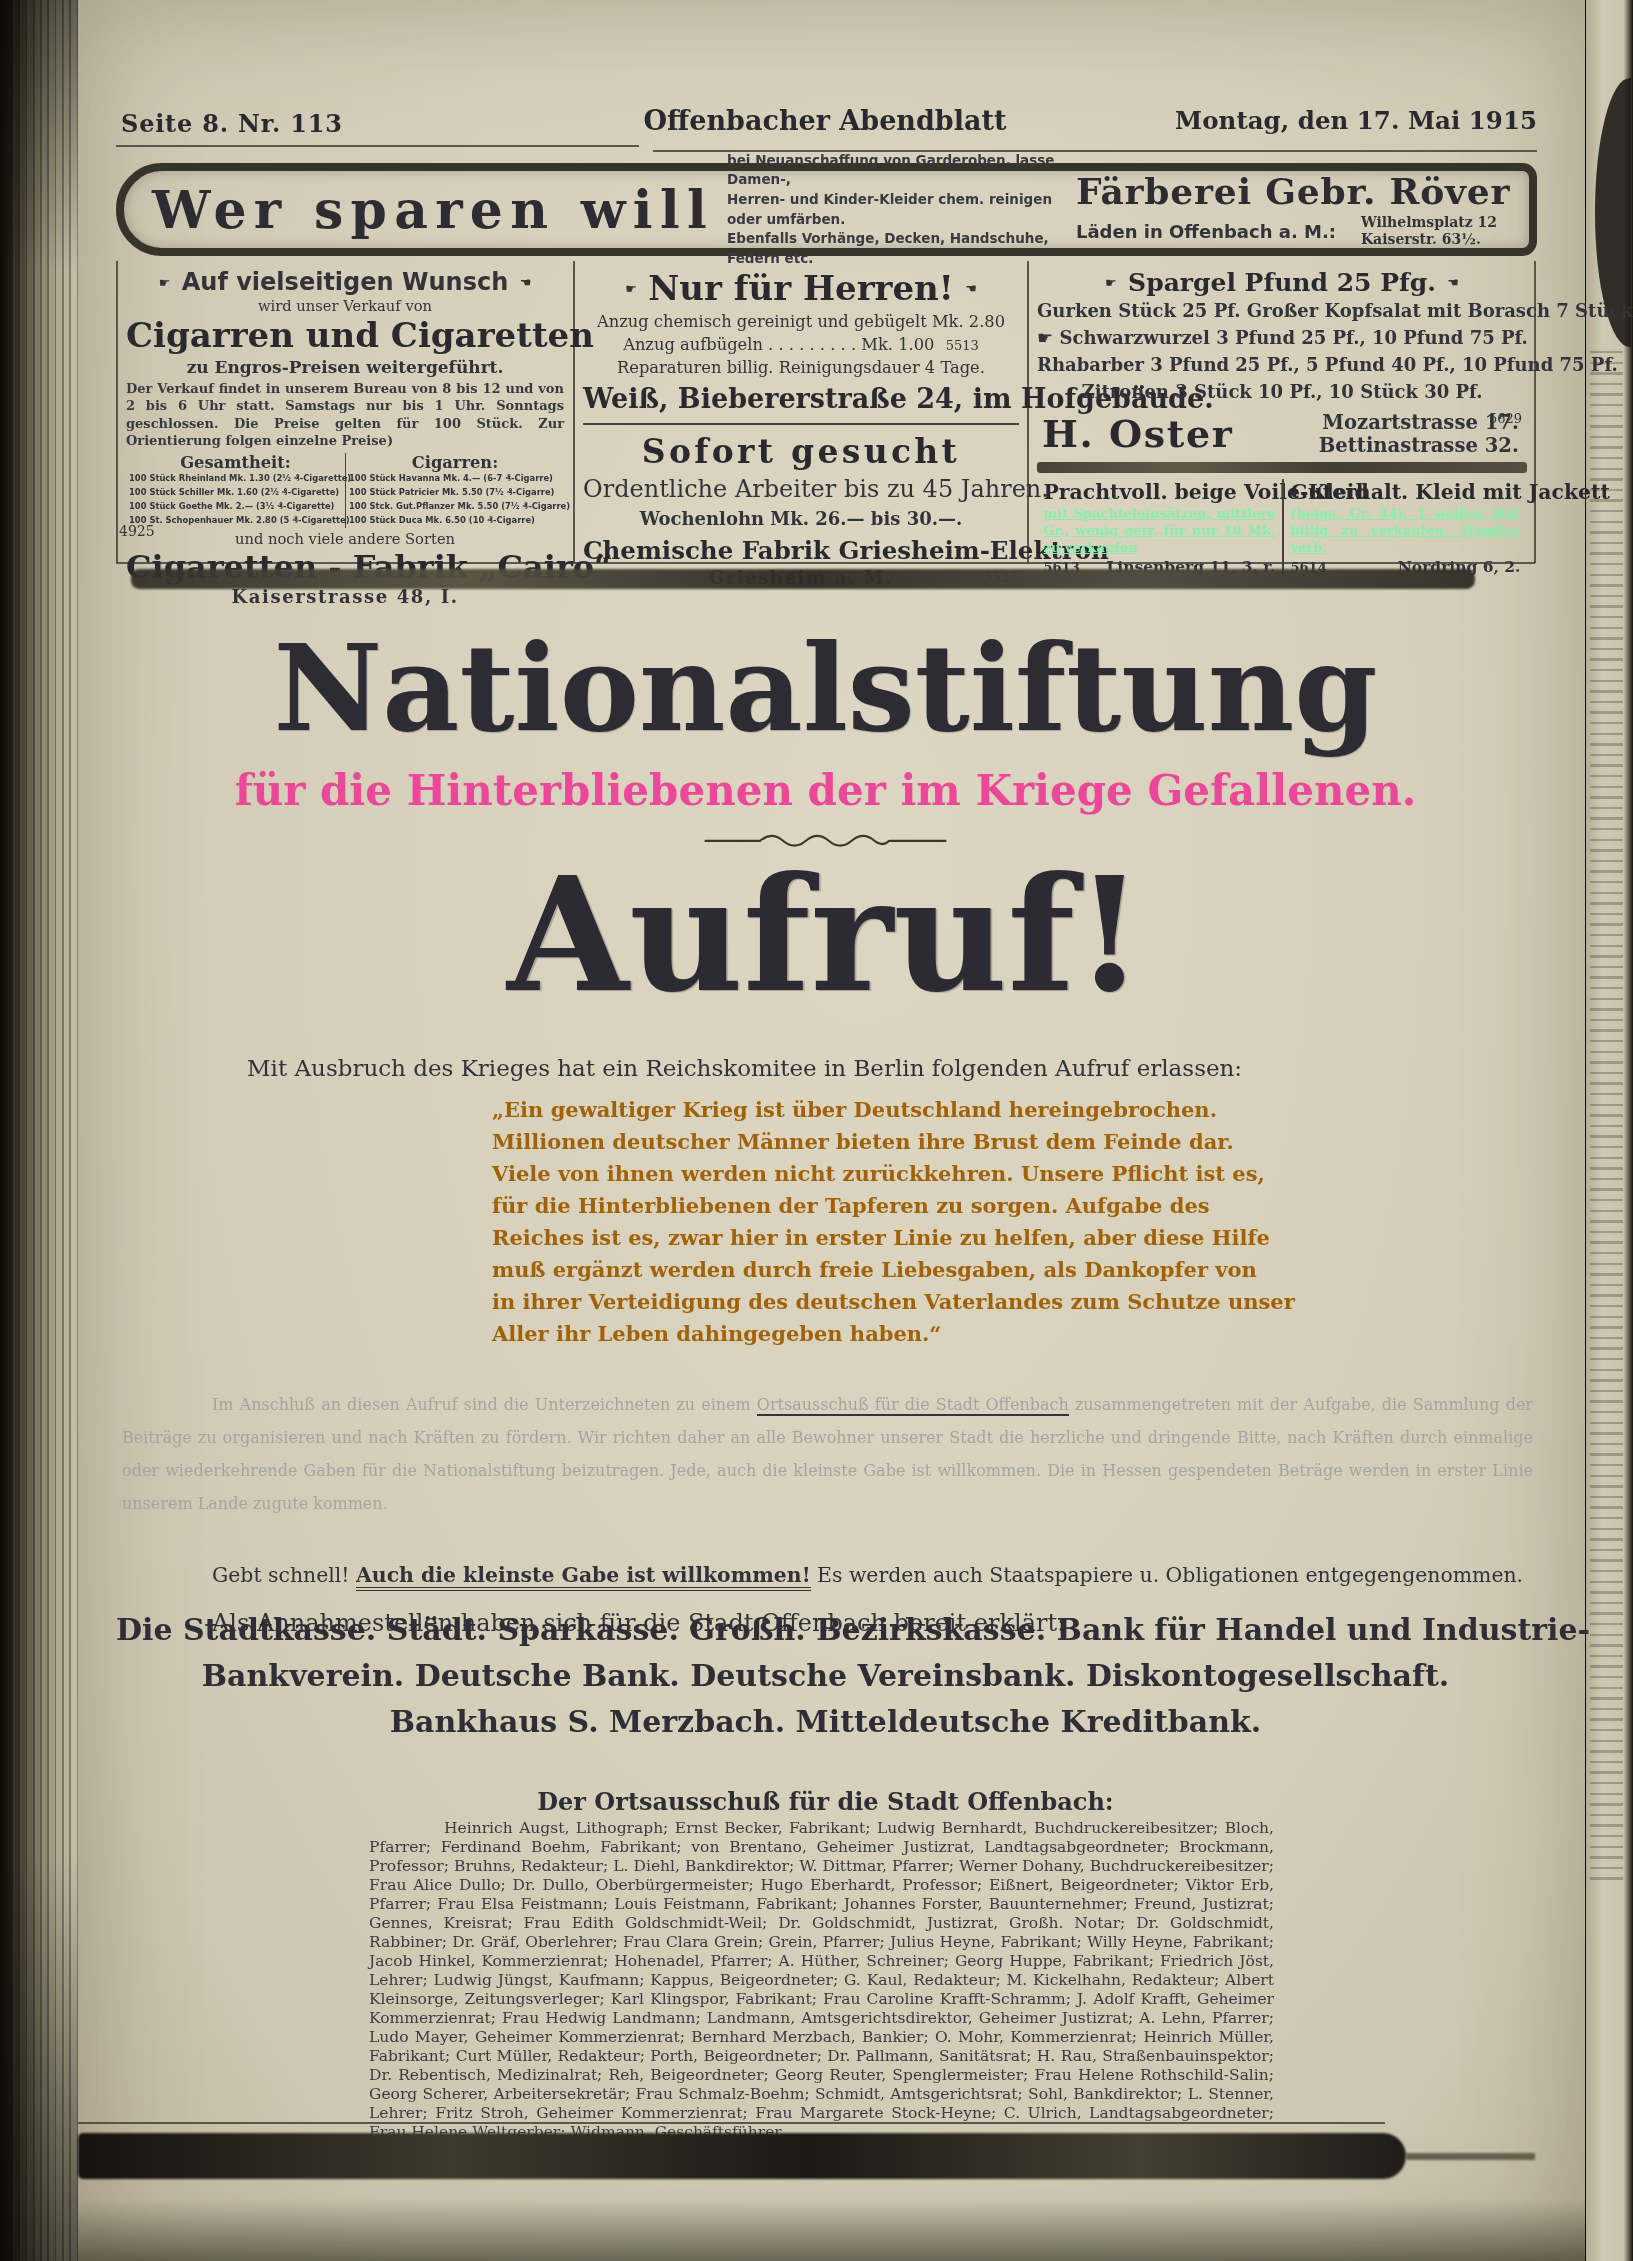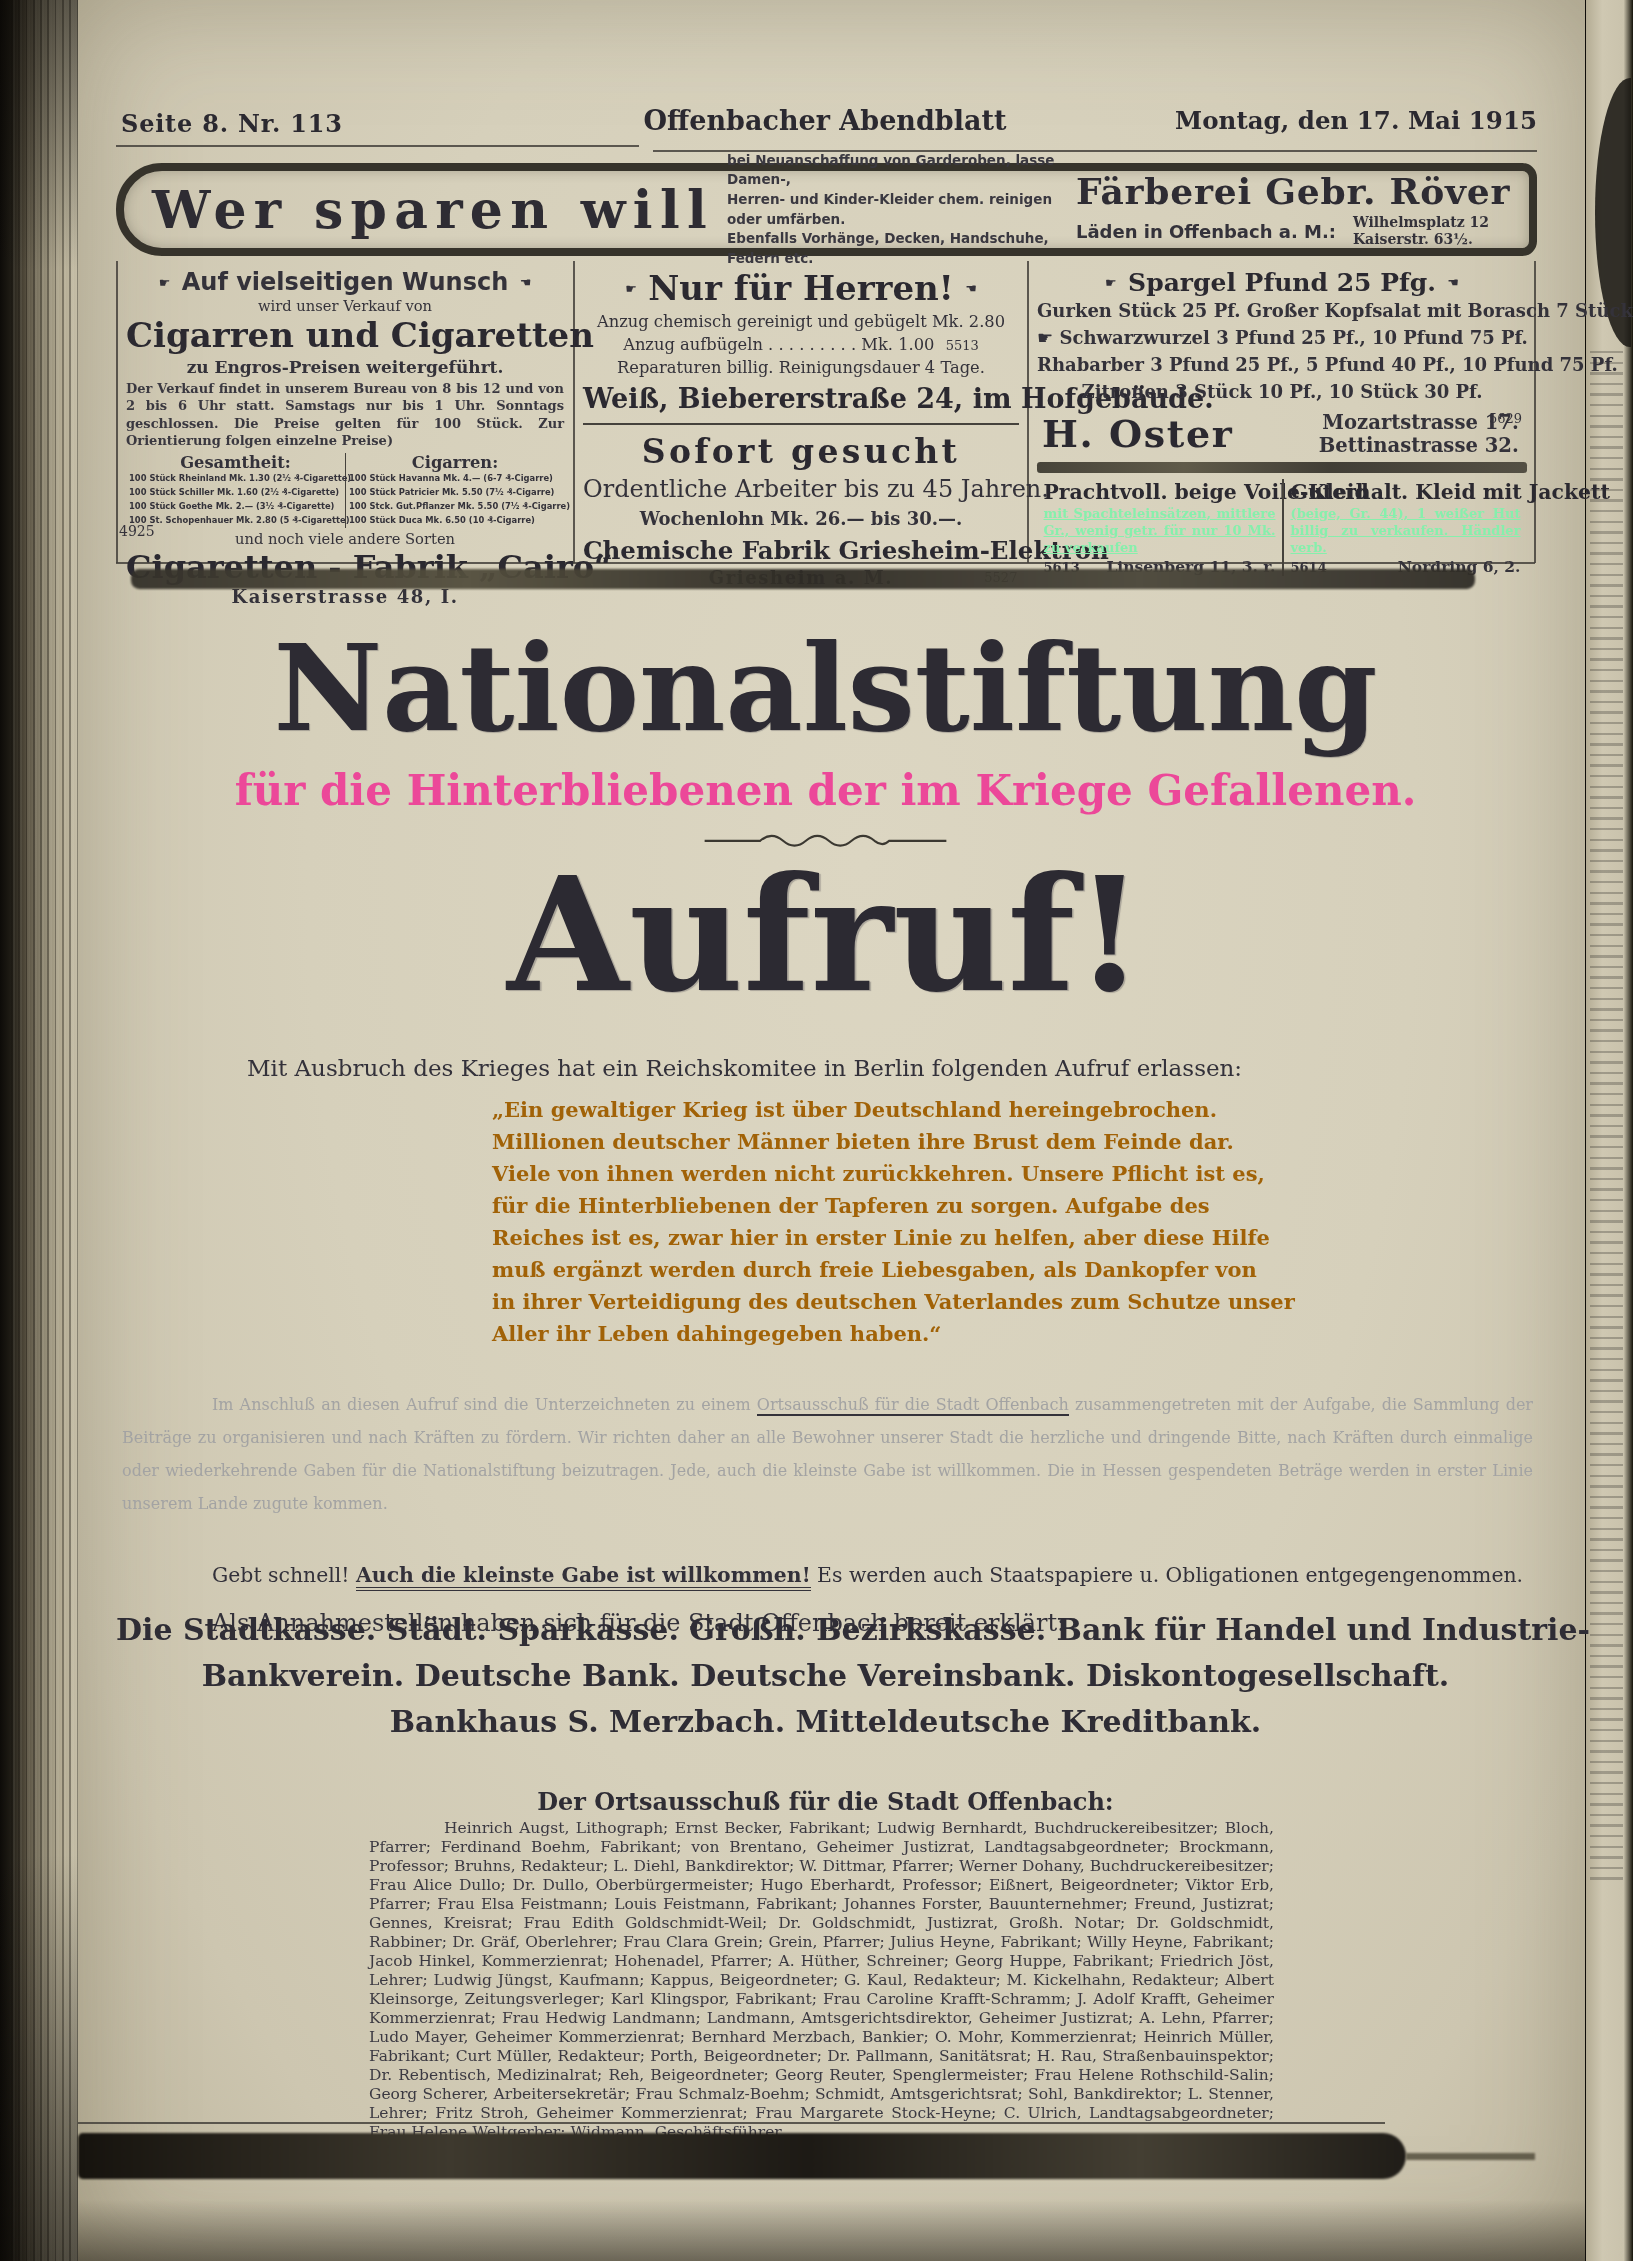--- a/index.html
+++ b/index.html
@@ -34,21 +34,21 @@
   
   .banner{position:absolute;left:116px;top:163px;width:1421px;height:93px;box-sizing:border-box;
     border:8.2px solid #36332b;border-radius:46px 14.7px 14.7px 46px;
     display:flex;align-items:center;gap:13px;padding:0 13px 0 28px;
     box-shadow:inset 0 0 11.4px rgba(40,36,28,.25);}
   .banner-headline{font-size:52px;font-weight:bold;letter-spacing:7.3px;white-space:nowrap;color:#2e2c33;}
   .banner-mid{width:336px;font-family:"DejaVu Sans",sans-serif;font-weight:bold;
     font-size:13.5px;line-height:1.45;color:#3a3840;}
   .banner-right{flex:1;}
   .banner-company{font-size:36px;font-weight:bold;letter-spacing:0.8px;color:#2e2c33;white-space:nowrap;}
-  .banner-addr{display:flex;align-items:center;gap:17px;margin-top:1.6px;}
+  .banner-addr{display:flex;align-items:center;gap:25px;margin-top:1.6px;}
   .banner-addr-label{font-family:"DejaVu Sans",sans-serif;font-weight:bold;font-size:18px;white-space:nowrap;}
   .banner-addr-lines{font-size:14px;font-weight:bold;line-height:1.25;white-space:nowrap;}
   
   .col{position:absolute;text-align:center;}
   .col1{left:126px;top:268px;width:438px;}
   .col2{left:583px;top:268px;width:436px;}
   .col3{left:1037px;top:268px;width:490px;}
   .ad-title-row{display:flex;justify-content:center;align-items:center;gap:11.4px;}
   .cig-title{font-family:"DejaVu Sans",sans-serif;font-weight:bold;font-size:24px;white-space:nowrap;}
   .cig-sub{font-size:14.7px;margin-top:0.8px;}

